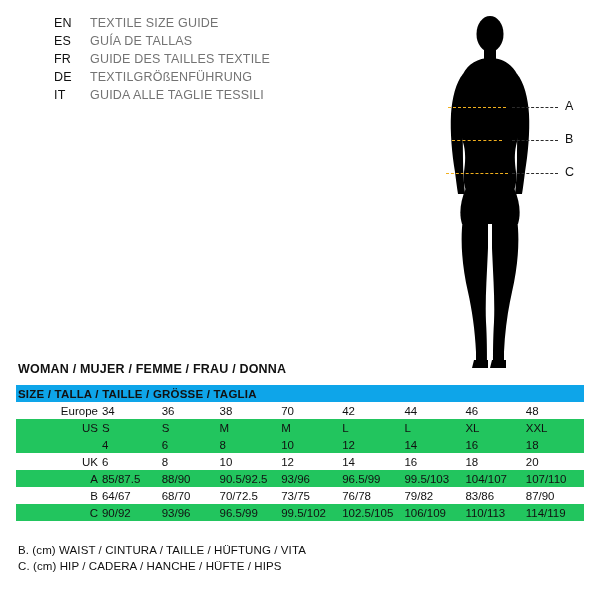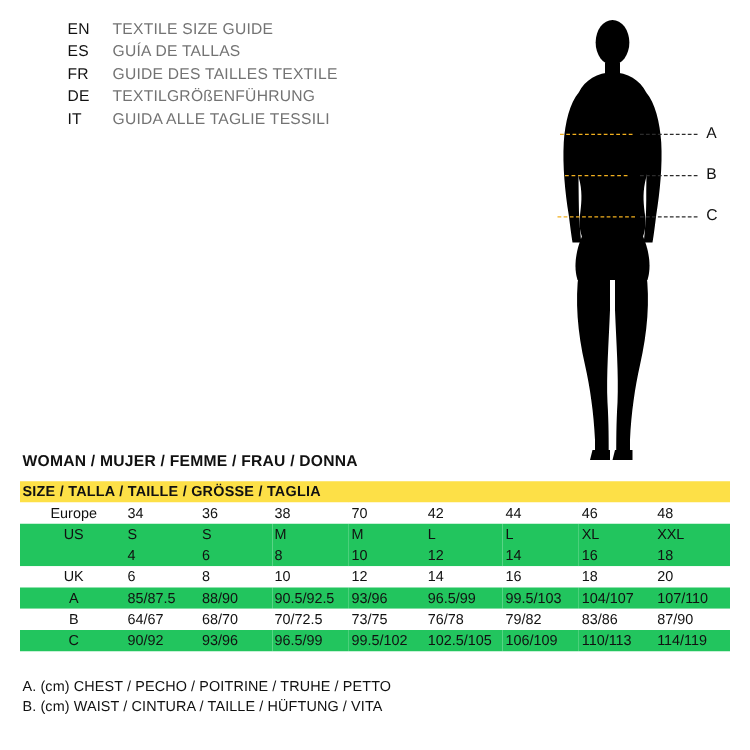--- a/index.html
+++ b/index.html
@@ -100,34 +100,34 @@
     border-collapse: collapse;
     font-size: 11.5px;
     color: #111;
   }
   table.size-table td {
     height: 17px;
     padding: 0 2px;
     vertical-align: middle;
   }
   .row-head td {
-    background: #fde047;
+    background: #0ea5e9;
     font-weight: bold;
     font-size: 11.5px;
     letter-spacing: 0.2px;
   }
   .row-light td {
     background: #ffffff;
   }
   .row-grey td {
     background: #22c55e;
   }
   .col-label {
     width: 88px;
-    text-align: center;
+    text-align: right;
     padding-left: 4px !important;
   }
   .col-val {
     text-align: left;
     width: 60px;
   }
 
   
   .notes {
     position: absolute;
@@ -317,17 +317,17 @@
         <td class="col-val">99.5/102</td>
         <td class="col-val">102.5/105</td>
         <td class="col-val">106/109</td>
         <td class="col-val">110/113</td>
         <td class="col-val">114/119</td>
       </tr>
     </tbody>
   </table>
 
   <div class="notes">
-    <div class="note-row">A. (cm) CHEST / PECHO / POITRINE / TRUHE / PETTO</div>
     <div class="note-row">B. (cm) WAIST / CINTURA / TAILLE / HÜFTUNG / VITA</div>
+    <div class="note-row">C. (cm) HIP / CADERA / HANCHE / HÜFTE / HIPS</div>
   </div>
 
 </div>
 
 </body></html>

